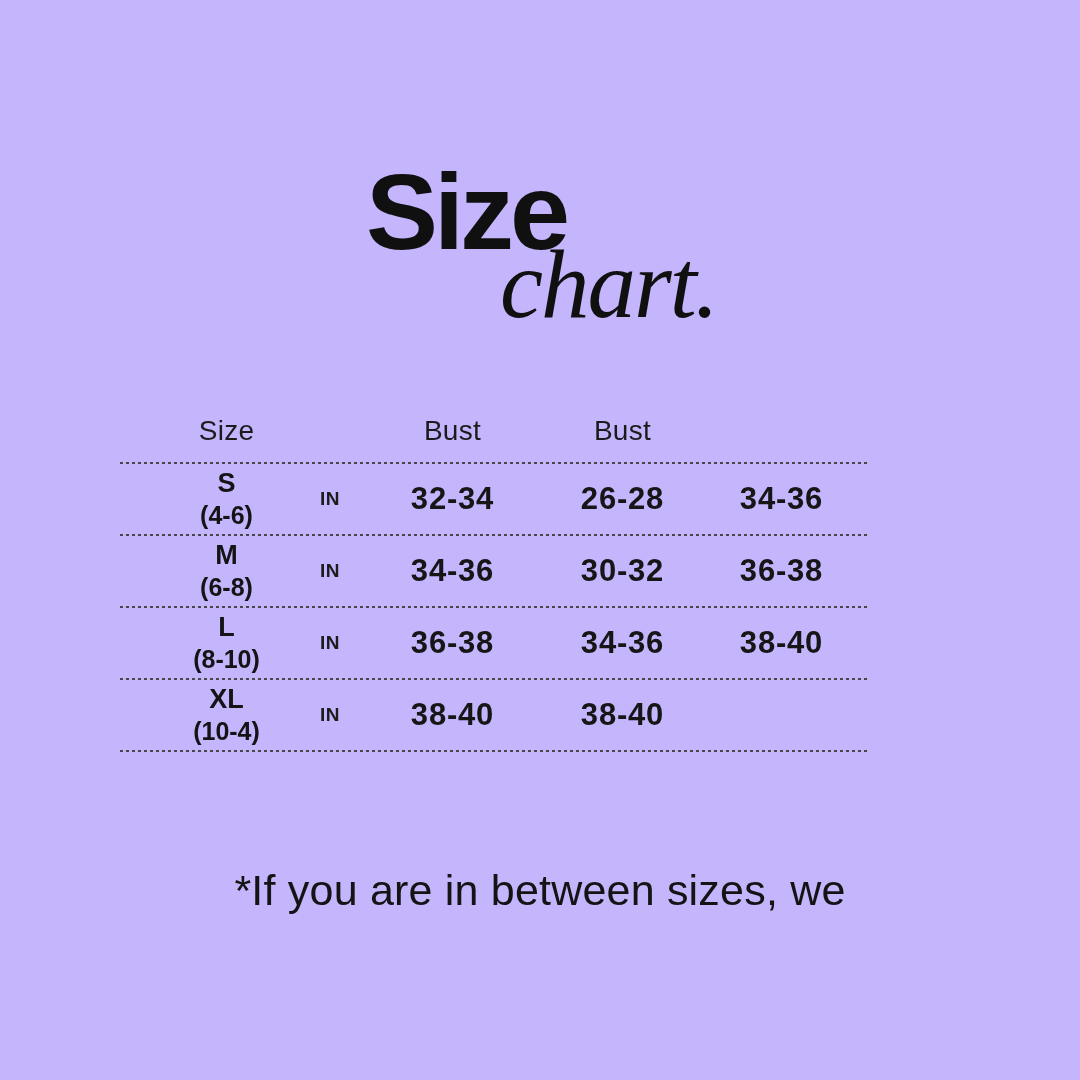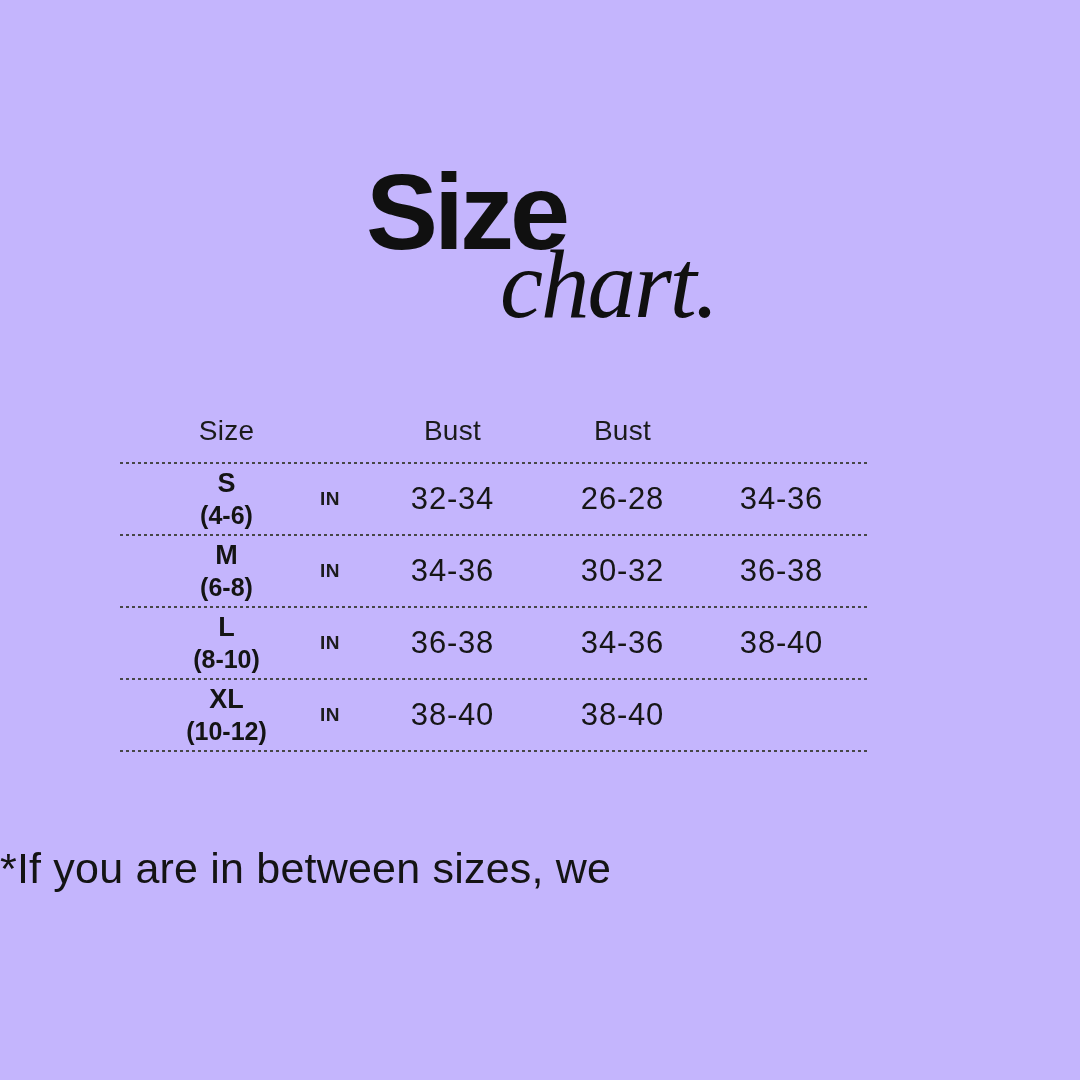--- a/index.html
+++ b/index.html
@@ -83,39 +83,39 @@
     color: #141414;
   }
   .unit {
     font-size: 19px;
     font-weight: 700;
     letter-spacing: 0.5px;
     color: #1c1c1c;
   }
   .meas {
     font-size: 31px;
-    font-weight: 400;
+    font-weight: 700;
     letter-spacing: 0.8px;
     color: #161616;
   }
 
   .sep {
     height: 2px;
     background-image: repeating-linear-gradient(to right,
       #474747 0px, #474747 3.5px, transparent 3.5px, transparent 6px);
     background-repeat: repeat-x;
   }
 
   
   .footnote {
     position: absolute;
     left: 0;
-    top: 840px;
+    top: 862px;
     width: 1080px;
-    text-align: left;
+    text-align: center;
     font-size: 43px;
     font-weight: 400;
     line-height: 57px;
     letter-spacing: 0.2px;
     color: #141414;
   }
 </style>
 </head>
 <body>
 
@@ -170,21 +170,21 @@
       <div class="cell meas">36-38</div>
       <div class="cell meas">34-36</div>
       <div class="cell meas">38-40</div>
     </div>
 
     <div class="sep"></div>
 
     <div class="trow body">
       <div class="cell col-size size-cell">
         <span class="size-letter">XL</span>
-        <span class="size-range">(10-12)</span>
+        <span class="size-range">(10-4)</span>
       </div>
       <div class="cell unit">IN</div>
       <div class="cell meas">38-40</div>
       <div class="cell meas">38-40</div>
     </div>
 
     <div class="sep"></div>
 
   </div>
 

